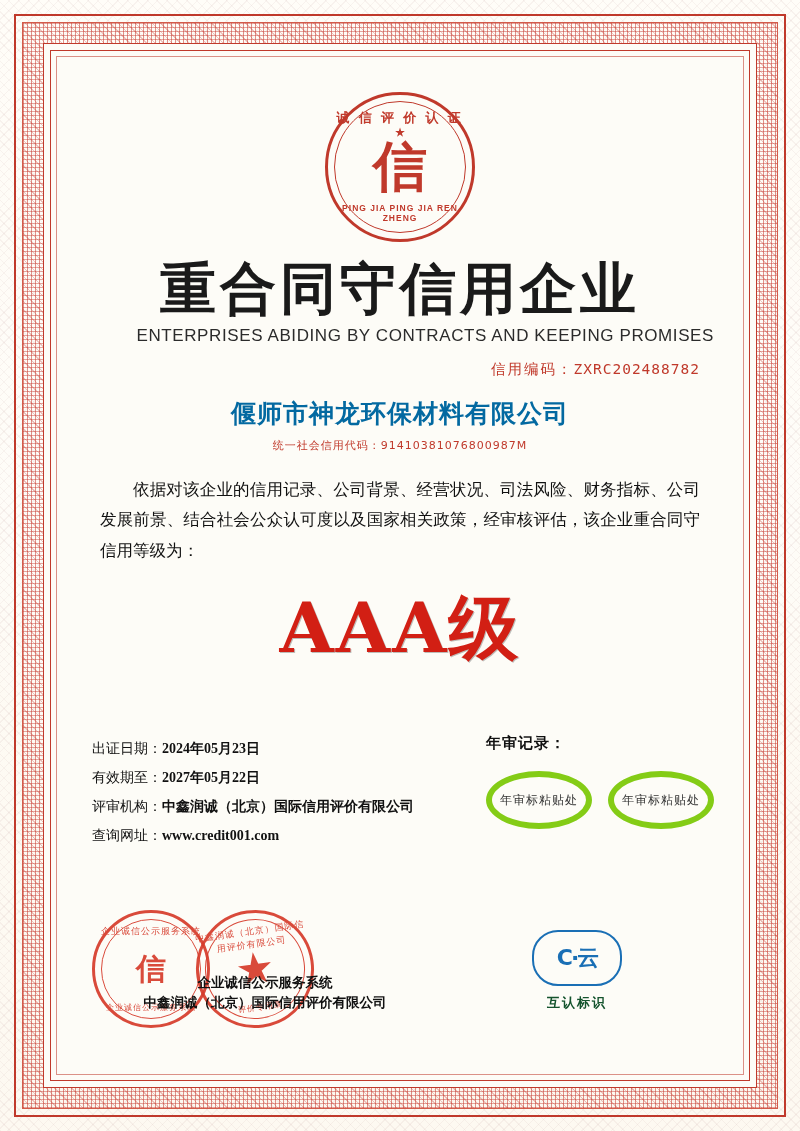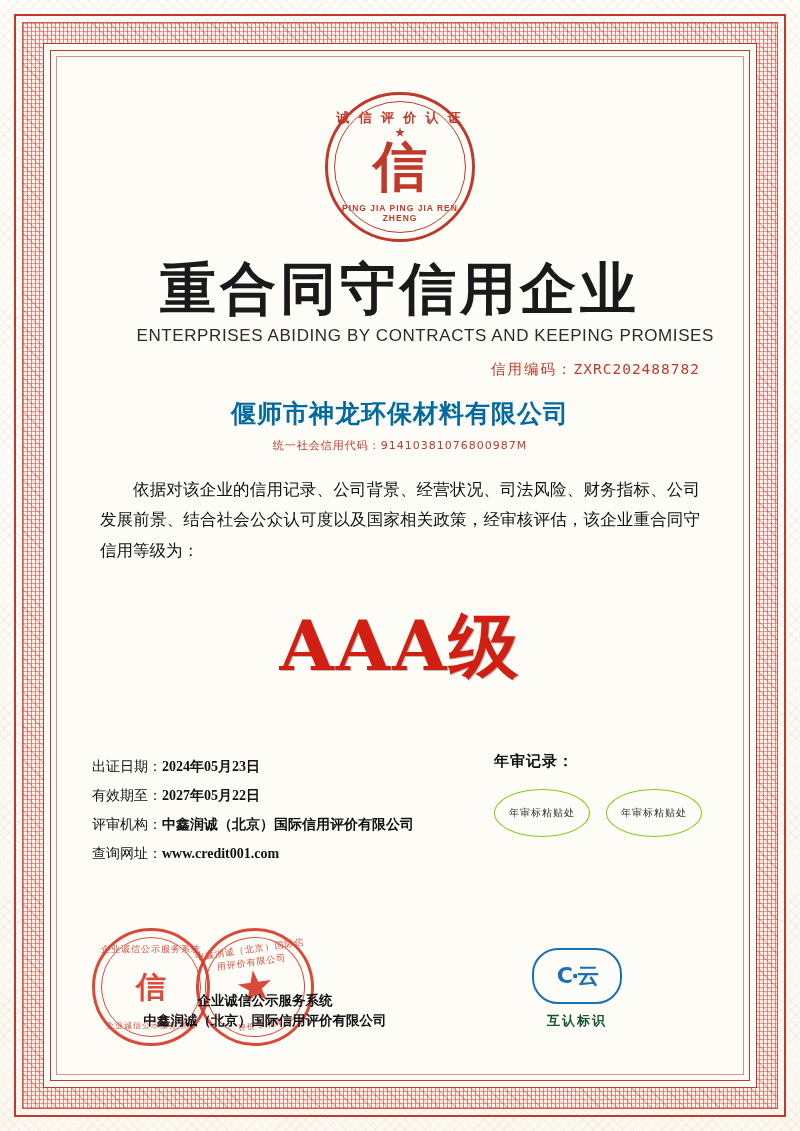--- a/index.html
+++ b/index.html
@@ -197,21 +197,21 @@
     margin: 22px 14px 0 14px;
     font-size: 16.5px;
     line-height: 1.85;
     color: #111;
     text-align: justify;
     text-indent: 2em;
     font-family: "DejaVu Sans", "Liberation Sans", sans-serif;
   }
 
   .grade {
-    margin-top: 34px;
+    margin-top: 16px;
     text-align: center;
     font-size: 70px;
     font-weight: bold;
     color: #d21f14;
     letter-spacing: 2px;
     font-family: "DejaVu Serif", "Liberation Serif", serif;
     text-shadow: 1px 1px 0 rgba(0,0,0,.25);
   }
 
   
@@ -246,26 +246,26 @@
     font-family: "DejaVu Sans", "Liberation Sans", sans-serif;
   }
   .annual-slots {
     display: flex;
     gap: 16px;
     margin-top: 18px;
   }
   .annual-slot {
     width: 94px;
     height: 46px;
-    border: 1px solid #84cc16;
+    border: 6px solid #84cc16;
     border-radius: 50%;
     display: flex;
     align-items: center;
     justify-content: center;
-    font-size: 10px;
+    font-size: 12px;
     color: #333;
     letter-spacing: 1px;
     font-family: "DejaVu Sans", sans-serif;
   }
 
   
   .seals {
     position: relative;
     display: flex;
     align-items: flex-end;

